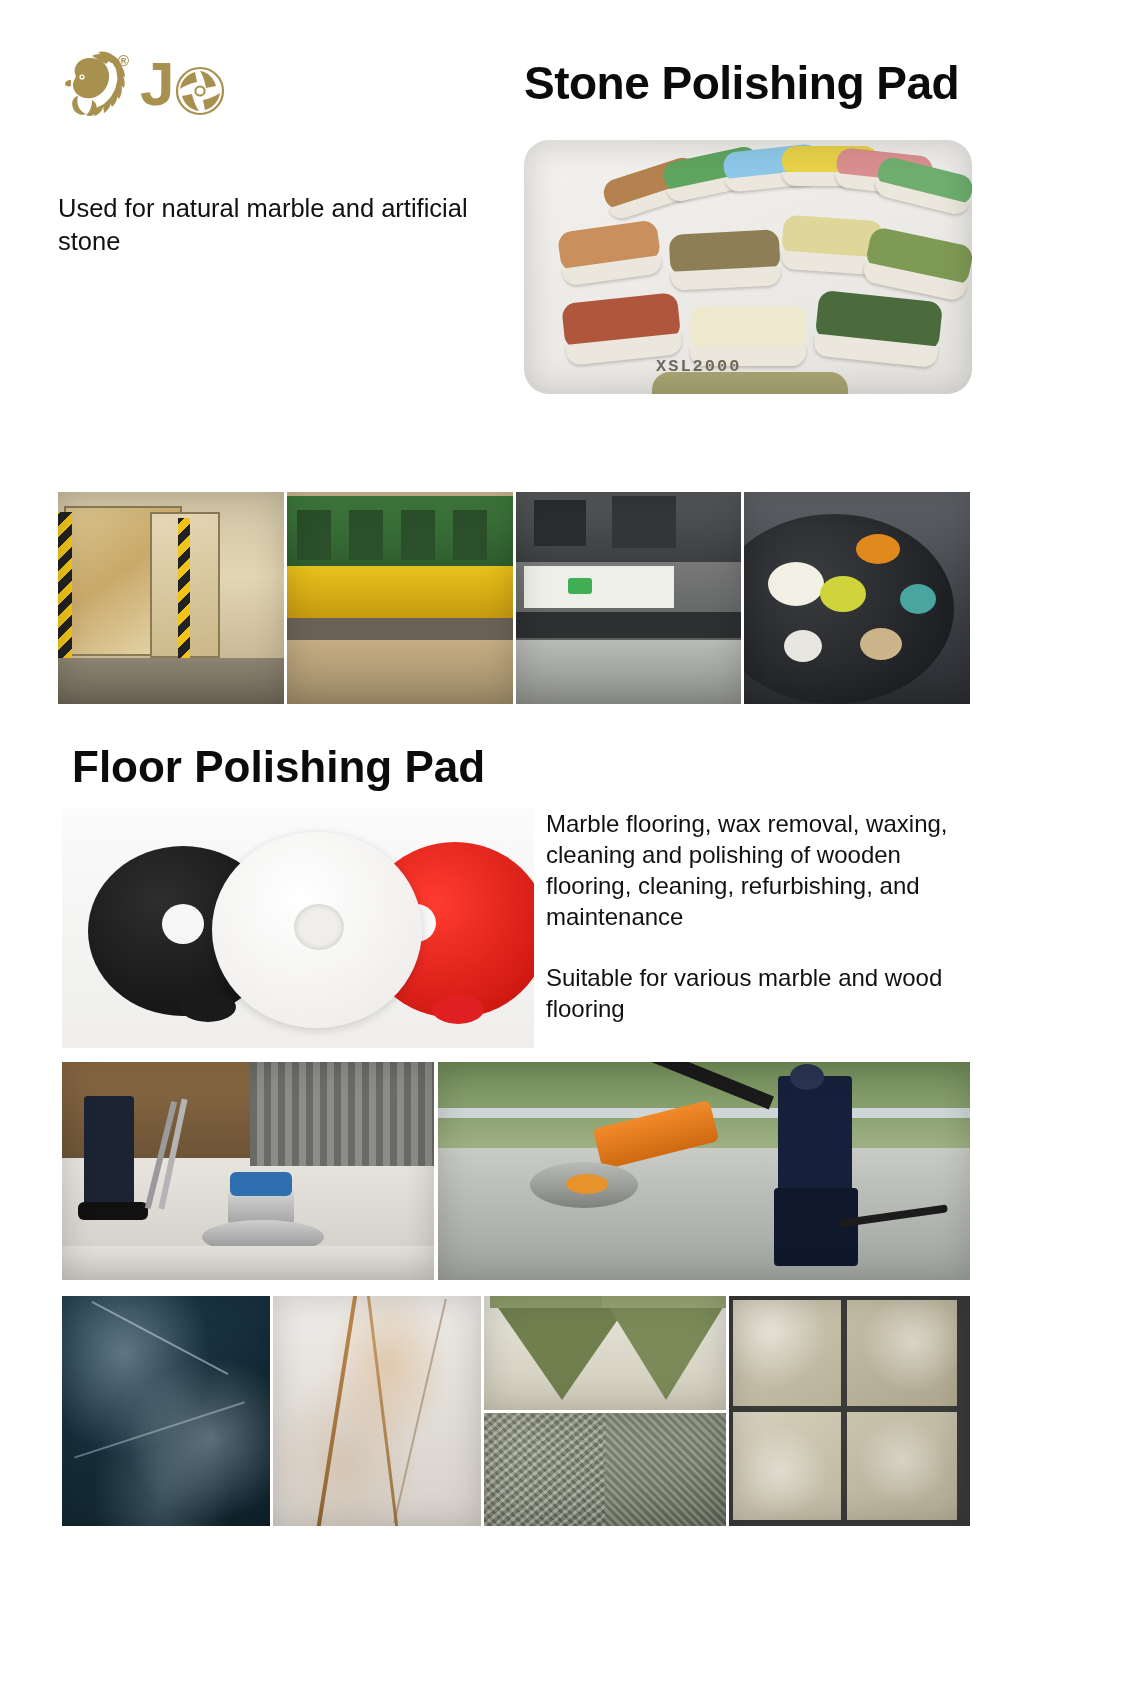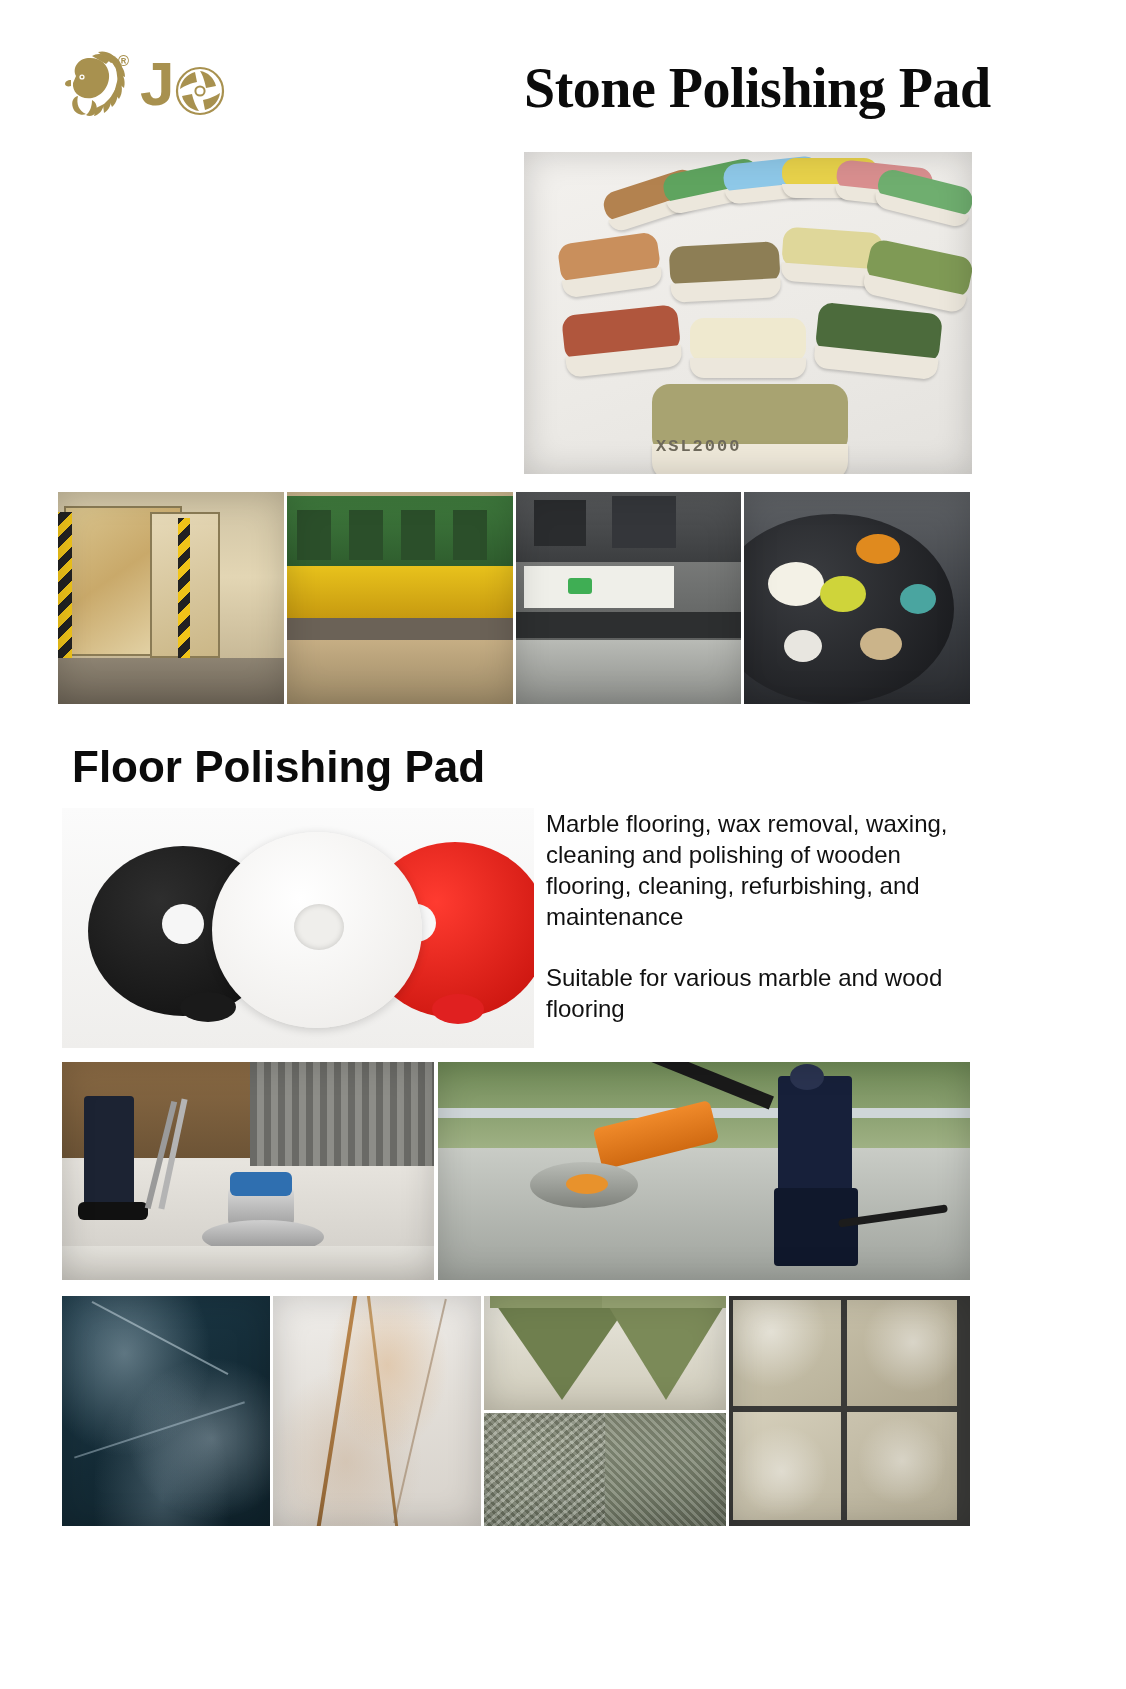--- a/index.html
+++ b/index.html
@@ -16,32 +16,32 @@
 
   
   .header { position: absolute; left: 0; top: 48px; width: 1126px; height: 90px; }
   .logo-wrap { position: absolute; left: 62px; top: 2px; display: flex; align-items: center; gap: 8px; }
   .mascot { width: 70px; height: 68px; position: relative; }
   .reg-mark { position: absolute; left: 56px; top: 2px; font-size: 15px; color: #a8914f; font-weight: 700; }
   .brand { font-size: 62px; font-weight: 700; letter-spacing: 0px;
            color: #a8914f; line-height: 64px; display: flex; align-items: center; }
   .brand .seg { display: inline-block; }
   .blade { width: 50px; height: 50px; margin: 0 1px; position: relative; top: 4px; }
-  .main-title { position: absolute; left: 524px; top: 8px; font-size: 56px;
-                font-weight: 700; color: #0b0b0b; letter-spacing: -0.5px; font-family: Liberation Serif, serif; }
+  .main-title { position: absolute; left: 524px; top: 8px; font-size: 46px;
+                font-weight: 700; color: #0b0b0b; letter-spacing: -0.5px; }
 
   
   .s1-text { position: absolute; left: 58px; top: 192px; width: 470px; }
   .para { font-size: 25.5px; line-height: 33px; color: #111; font-weight: 400; }
   .para + .para { margin-top: 32px; }
 
   
-  .hero-pads { position: absolute; left: 524px; top: 152px; width: 448px; height: 322px;
+  .hero-pads { position: absolute; left: 524px; top: 140px; width: 448px; height: 254px;
                background: linear-gradient(160deg,#f3f1ee 0%,#eceae6 55%,#e4e2de 100%);
-               overflow: hidden; }
+               overflow: hidden; border-radius: 25px; }
   .pad { position: absolute; border-radius: 14px; }
   .pad .top { position: absolute; inset: 0 0 26% 0; border-radius: 14px; }
   .pad .base { position: absolute; left: 0; right: 0; bottom: 0; height: 34%;
                background: #ece7dc; border-radius: 0 0 14px 14px; box-shadow: 0 2px 3px rgba(0,0,0,.18); }
   .xsl-label { position: absolute; left: 132px; bottom: 18px; font-size: 17px;
                letter-spacing: 2px; color: #6f6a5c; font-weight: 700;
                font-family: "Liberation Mono", monospace; }
 
   
   .strip-a { position: absolute; left: 58px; top: 492px; width: 912px; height: 212px; display: flex; gap: 3px; }
@@ -120,20 +120,21 @@
             <circle cx="25" cy="25" r="4.6" fill="none" stroke="#a8914f" stroke-width="2"></circle>
           </svg>
         </span>
       </div>
     </div>
 
     <div class="main-title">Stone Polishing Pad</div>
   </div>
 
   <div class="s1-text">
+    <p class="para">Used for natural marble and artificial stone</p>
   </div>
 
   <div class="hero-pads">
 
     <div class="pad" style="left:80px;top:28px;width:96px;height:40px;transform:rotate(-18deg);">
       <div class="top" style="background:#b3824f;"></div>
         <div class="base"></div>
       </div>
     <div class="pad" style="left:140px;top:14px;width:96px;height:40px;transform:rotate(-12deg);">
       <div class="top" style="background:#5fa45f;"></div>

